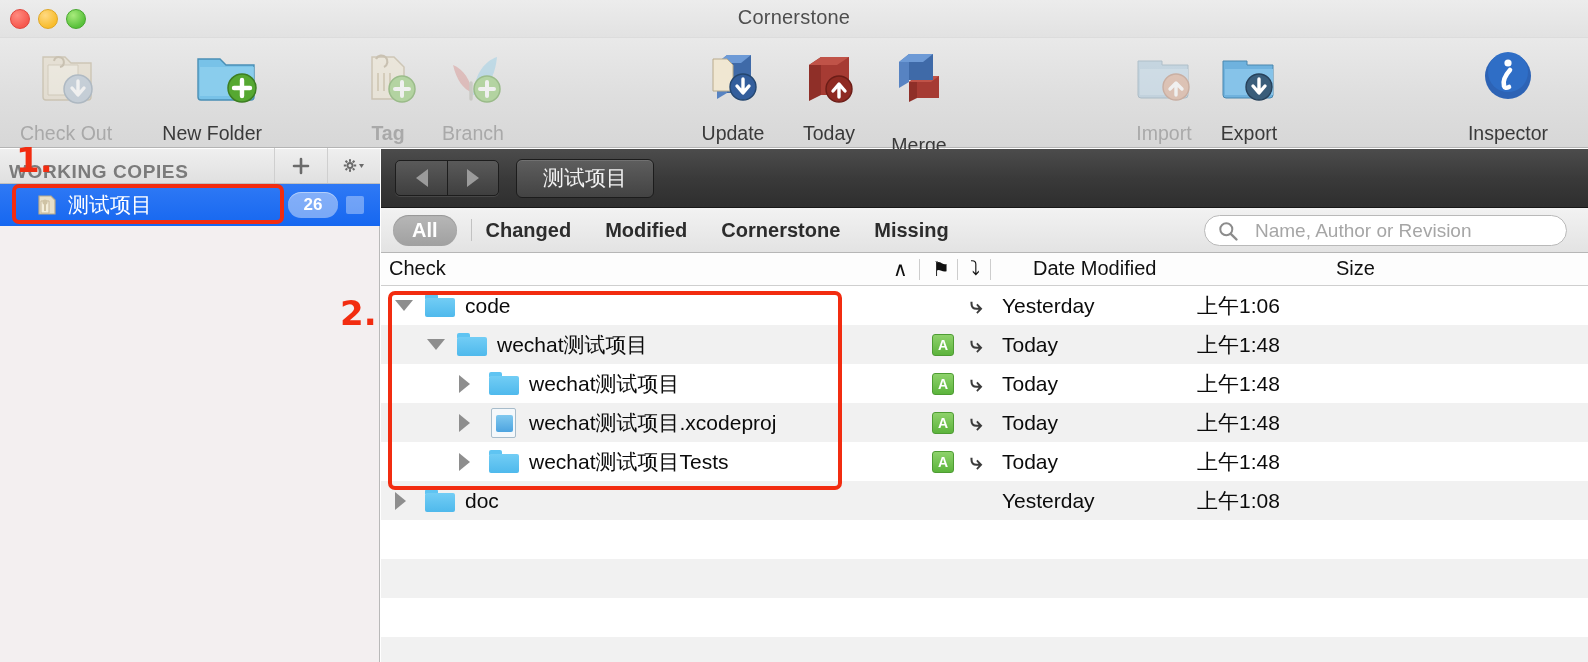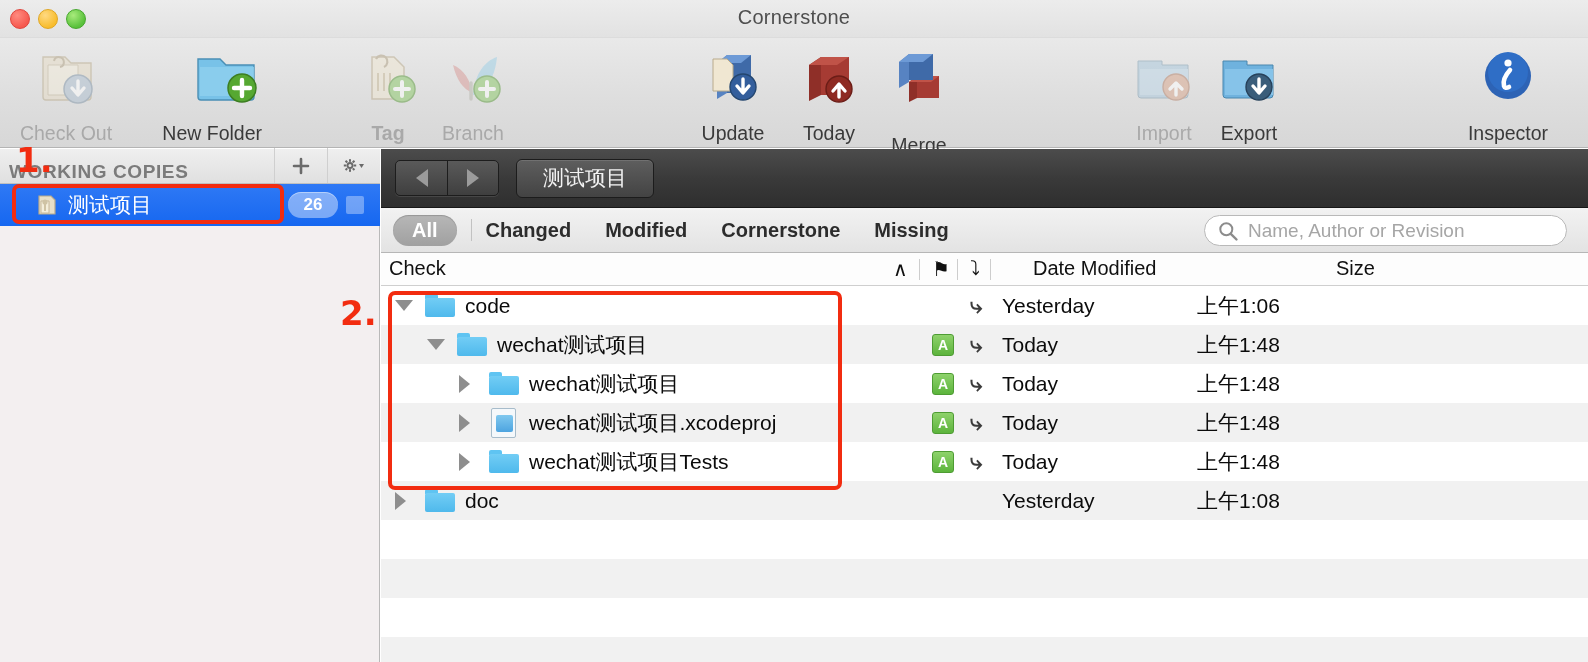--- a/index.html
+++ b/index.html
@@ -107,21 +107,21 @@
     box-shadow: inset 0 1px 1px rgba(0,0,0,.18);
   }
   .fdiv { width: 1px; height: 22px; background: #c2c2c2; margin: 0 14px; }
   .fitem { font-size: 20px; font-weight: bold; color: #2c2c2c; margin-right: 34px; }
   .searchwrap { position: absolute; right: 21px; top: 7px; }
   .search {
     width: 363px; height: 31px; border: 1px solid #b9b9b9; border-radius: 16px; background: #fff;
     display: flex; align-items: center; padding-left: 12px;
   }
   .search input {
-    border: 0; outline: 0; font-size: 19px; color: #9a9a9a; margin-left: 9px; width: 300px;
+    border: 0; outline: 0; font-size: 19px; color: #9a9a9a; margin-left: 16px; width: 300px;
     font-family: "Liberation Sans", sans-serif; background: transparent;
   }
   .search input::placeholder { color: #a6a6a6; }
 
   .colhead {
     position: relative; height: 33px; width: 1207px; background: #fdfdfd;
     border-bottom: 1px solid #cfcfcf; font-size: 20px; color: #101010;
   }
   .colhead .c { position: absolute; top: 4px; white-space: nowrap; }
   .vdiv { position: absolute; top: 6px; width: 1px; height: 21px; background: #cdcdcd; }

